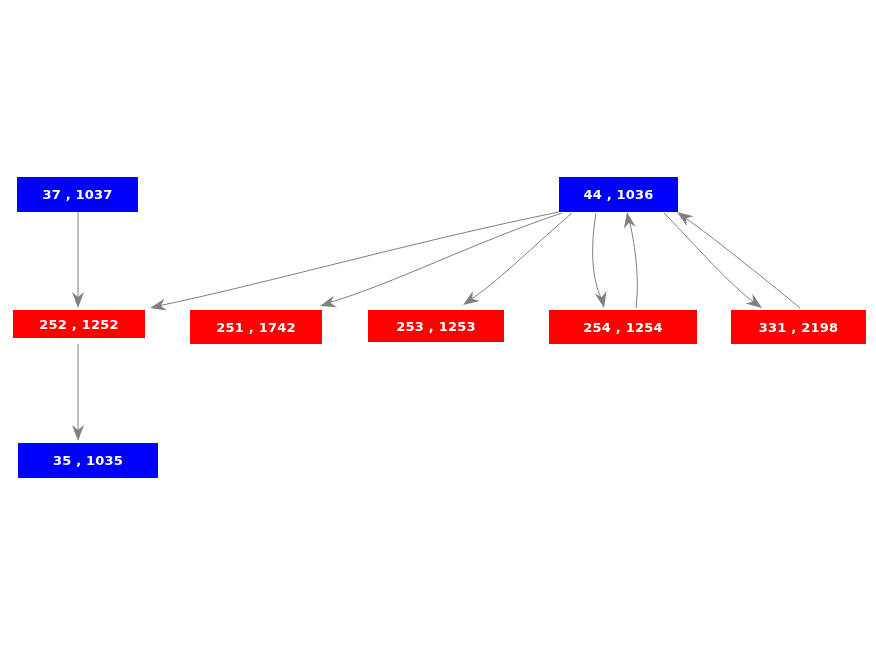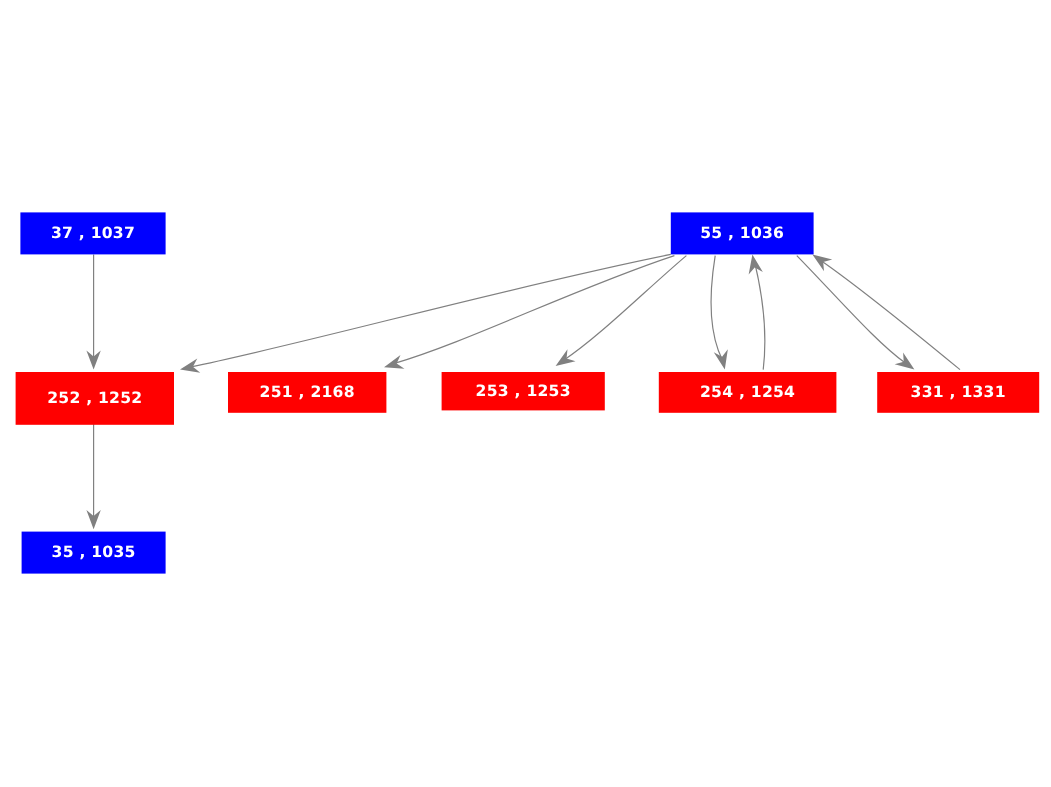--- a/index.html
+++ b/index.html
@@ -84,34 +84,34 @@
       <g>
         <path d="M 800,308 C 760,275 710,235 684,217" fill="none" stroke="#808080" stroke-width="1"></path>
         <path d="M 0,0 L -16,-6 L -11,0 L -16,6 Z" fill="#808080" transform="translate(677,212) rotate(-145)"></path>
       </g>
     </svg>
   <div id="node-layer">
       <div class="node node-blue" style="left: 17px; top: 177px; width: 121px; height: 35px;">
         <span>37 , 1037</span>
       </div>
       <div class="node node-blue" style="left: 559px; top: 177px; width: 119px; height: 35px;">
-        <span>55 , 1036</span>
+        <span>44 , 1036</span>
       </div>
-      <div class="node node-red" style="left: 13px; top: 310px; width: 132px; height: 44px;">
+      <div class="node node-red" style="left: 13px; top: 310px; width: 132px; height: 28px;">
         <span>252 , 1252</span>
       </div>
       <div class="node node-red" style="left: 190px; top: 310px; width: 132px; height: 34px;">
-        <span>251 , 2168</span>
+        <span>251 , 1742</span>
       </div>
       <div class="node node-red" style="left: 368px; top: 310px; width: 136px; height: 32px;">
         <span>253 , 1253</span>
       </div>
       <div class="node node-red" style="left: 549px; top: 310px; width: 148px; height: 34px;">
         <span>254 , 1254</span>
       </div>
       <div class="node node-red" style="left: 731px; top: 310px; width: 135px; height: 34px;">
-        <span>331 , 1331</span>
+        <span>331 , 2198</span>
       </div>
-      <div class="node node-blue" style="left: 18px; top: 443px; width: 120px; height: 35px;">
+      <div class="node node-blue" style="left: 18px; top: 443px; width: 140px; height: 35px;">
         <span>35 , 1035</span>
       </div>
     </div>
 </div>
 
 </body></html>

